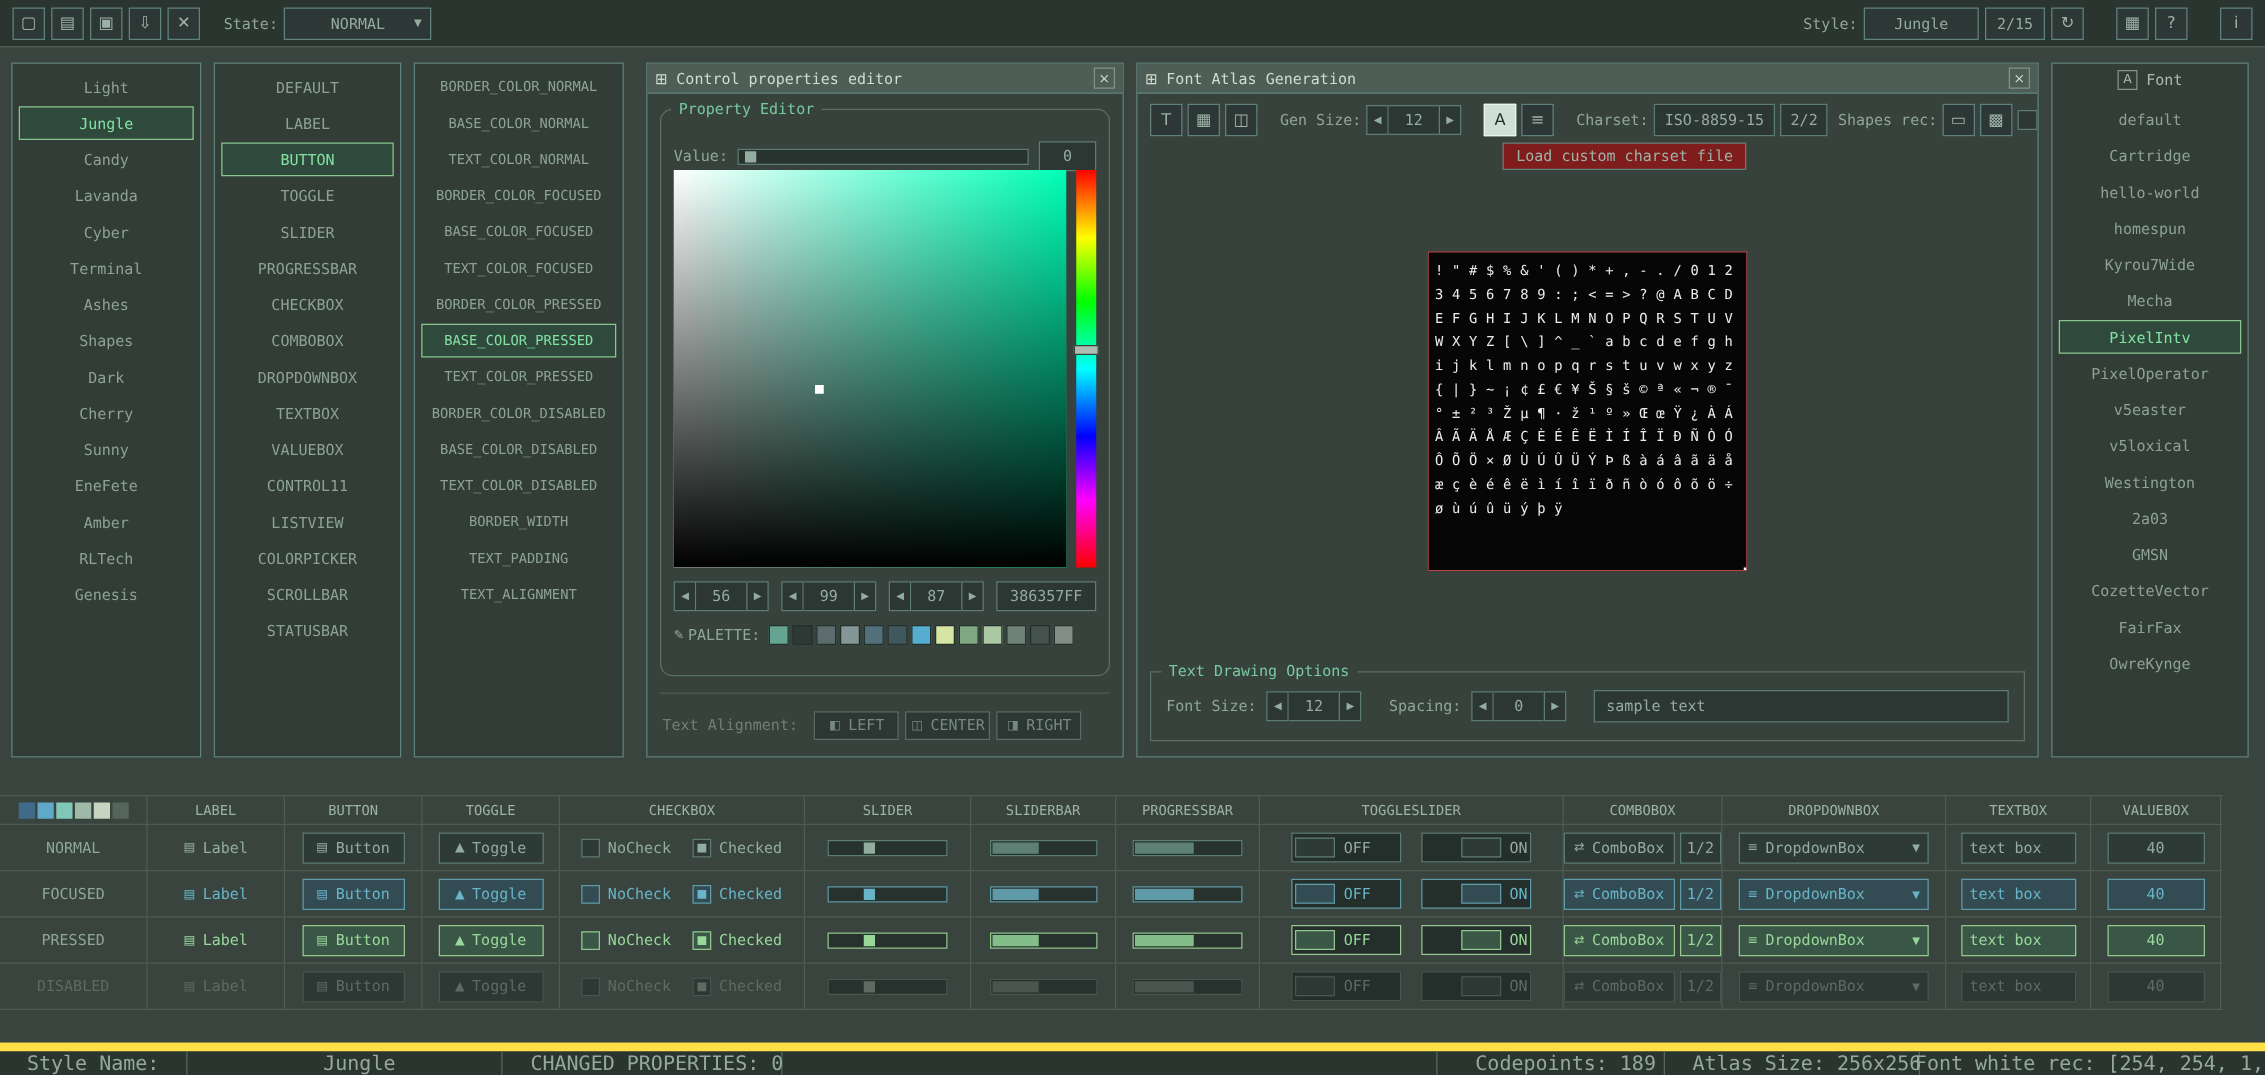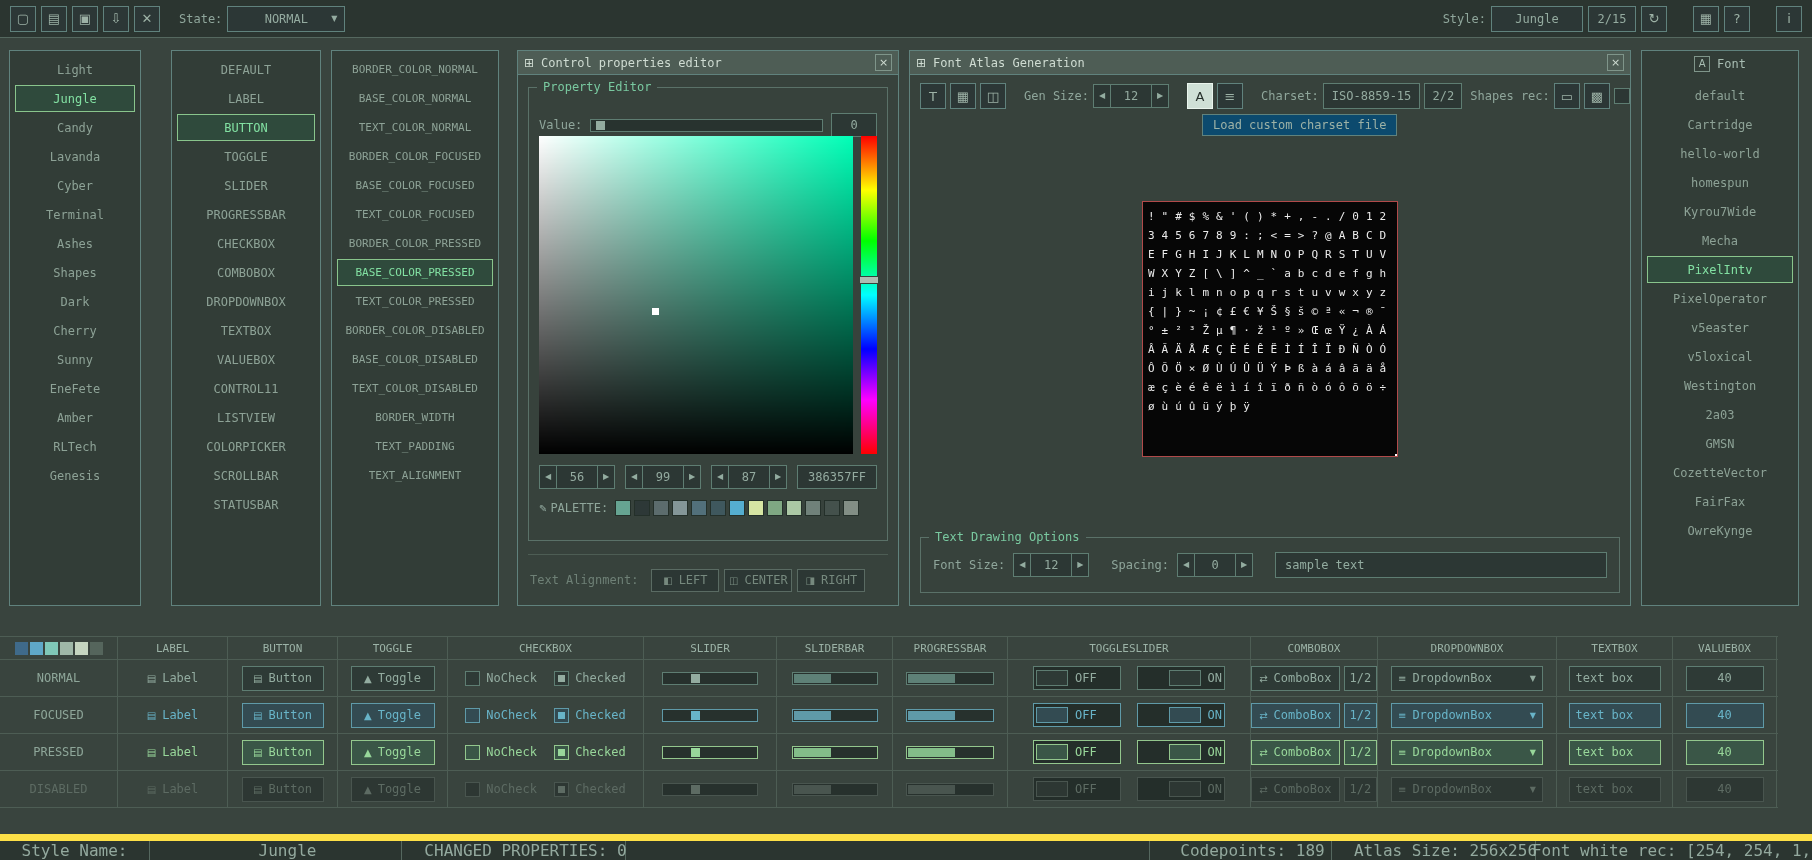--- a/index.html
+++ b/index.html
@@ -30,29 +30,29 @@
   .window{position:absolute;border:1px solid #60827d;background:#37423c;overflow:visible;}
   .titlebar{height:24px;background:#4e5d55;border-bottom:1px solid #60827d;display:flex;align-items:center;
             gap:7px;padding:0 6px;color:#cfdcd2;}
   .titlebar .close{margin-left:auto;width:17px;height:17px;border:1px solid #7f958a;display:flex;align-items:center;
                    justify-content:center;font-size:11px;cursor:pointer;color:#cfdcd2;}
   .list{display:flex;flex-direction:column;gap:2px;padding:5px;}
   .list-item{flex:0 0 27px;display:flex;align-items:center;justify-content:center;color:#8da296;
              border:1px solid transparent;cursor:pointer;white-space:nowrap;}
   .list-item.selected{background:#2f4a3c;border-color:#89c58c;color:#82e0a2;}
 
-  .styles-panel{left:9px;top:50px;width:132px;height:556px;text-align:right;}
+  .styles-panel{left:9px;top:50px;width:152px;height:556px;text-align:right;}
   .controls-panel{left:171px;top:50px;width:150px;height:556px;}
   .props-panel{left:331px;top:50px;width:168px;height:556px;font-size:11px;}
 
   
   .editor-window{left:517px;top:50px;width:382px;height:556px;}
   .groupbox{position:absolute;border:1px solid #5a7168;}
   .group-title{position:absolute;top:-8px;left:8px;background:#37423c;padding:0 6px;color:#79c9a0;white-space:nowrap;}
-  .pe-group{left:10px;top:36px;right:10px;bottom:64px;}
+  .pe-group{left:10px;top:36px;right:10px;bottom:64px;border-radius:10px;}
   .value-row{position:absolute;left:10px;right:10px;top:24px;height:26px;display:flex;align-items:center;gap:8px;}
   .slider{position:relative;display:inline-block;height:13px;border:1px solid #5e7d72;background:#28332f;}
   .slider-handle{position:absolute;top:1px;bottom:1px;width:9px;background:#93aca0;}
   .value-slider{flex:1 1 auto;}
   .value-slider .slider-handle{left:2%;}
   .vbox{width:46px;height:24px;border:1px solid #5e7d72;background:#2c3734;display:flex;align-items:center;
         justify-content:center;cursor:text;}
   .picker-row{position:absolute;left:10px;right:10px;top:48px;height:318px;display:flex;gap:8px;}
   .sv{position:relative;width:318px;height:318px;cursor:crosshair;
       background:linear-gradient(to top,#000,rgba(0,0,0,0)),linear-gradient(to right,#fff,hsl(163,100%,50%));}
@@ -76,21 +76,21 @@
   .align-row .lbl{margin-right:8px;}
   .align-btn{width:68px;height:23px;border:1px solid #5a6b63;background:#2c3734;color:#76897e;display:flex;
              align-items:center;justify-content:center;gap:6px;cursor:pointer;}
 
   
   .atlas-window{left:909px;top:50px;width:722px;height:556px;}
   .fa-toolbar{position:absolute;left:10px;right:10px;top:32px;height:26px;display:flex;align-items:center;gap:4px;}
   .tb-box{height:26px;border:1px solid #5e7d72;background:#2c3734;display:flex;align-items:center;
           justify-content:center;padding:0 8px;white-space:nowrap;}
   .checkbox{width:16px;height:16px;border:1px solid #5e7d72;background:#2c3734;cursor:pointer;flex:0 0 auto;}
-  .tooltip{position:absolute;left:292px;top:63px;height:22px;border:1px solid #60827d;background:#0c4a6e;
+  .tooltip{position:absolute;left:292px;top:63px;height:22px;border:1px solid #60827d;background:#7f1d1d;
            display:flex;align-items:center;padding:0 10px;color:#9db2a6;z-index:5;white-space:nowrap;}
   .atlas{position:absolute;left:50%;top:150px;transform:translateX(-50%);width:256px;height:256px;
          background:#060606;border:1px solid #b04a4a;padding:5px 0 0 5px;overflow:hidden;}
   .atlas::after{content:"";position:absolute;right:-2px;bottom:-2px;width:4px;height:4px;background:#fff;}
   .atlas-row{height:19px;line-height:19px;font-size:11px;letter-spacing:7px;color:#ececec;white-space:nowrap;}
   .tdo-group{left:10px;right:10px;bottom:12px;height:56px;display:flex;align-items:center;gap:8px;padding:0 12px;}
   .sample-input{flex:1 1 auto;height:26px;border:1px solid #5e7d72;background:#2c3734;color:#93aca0;
                 padding:0 9px;font:inherit;outline:none;}
 
   

